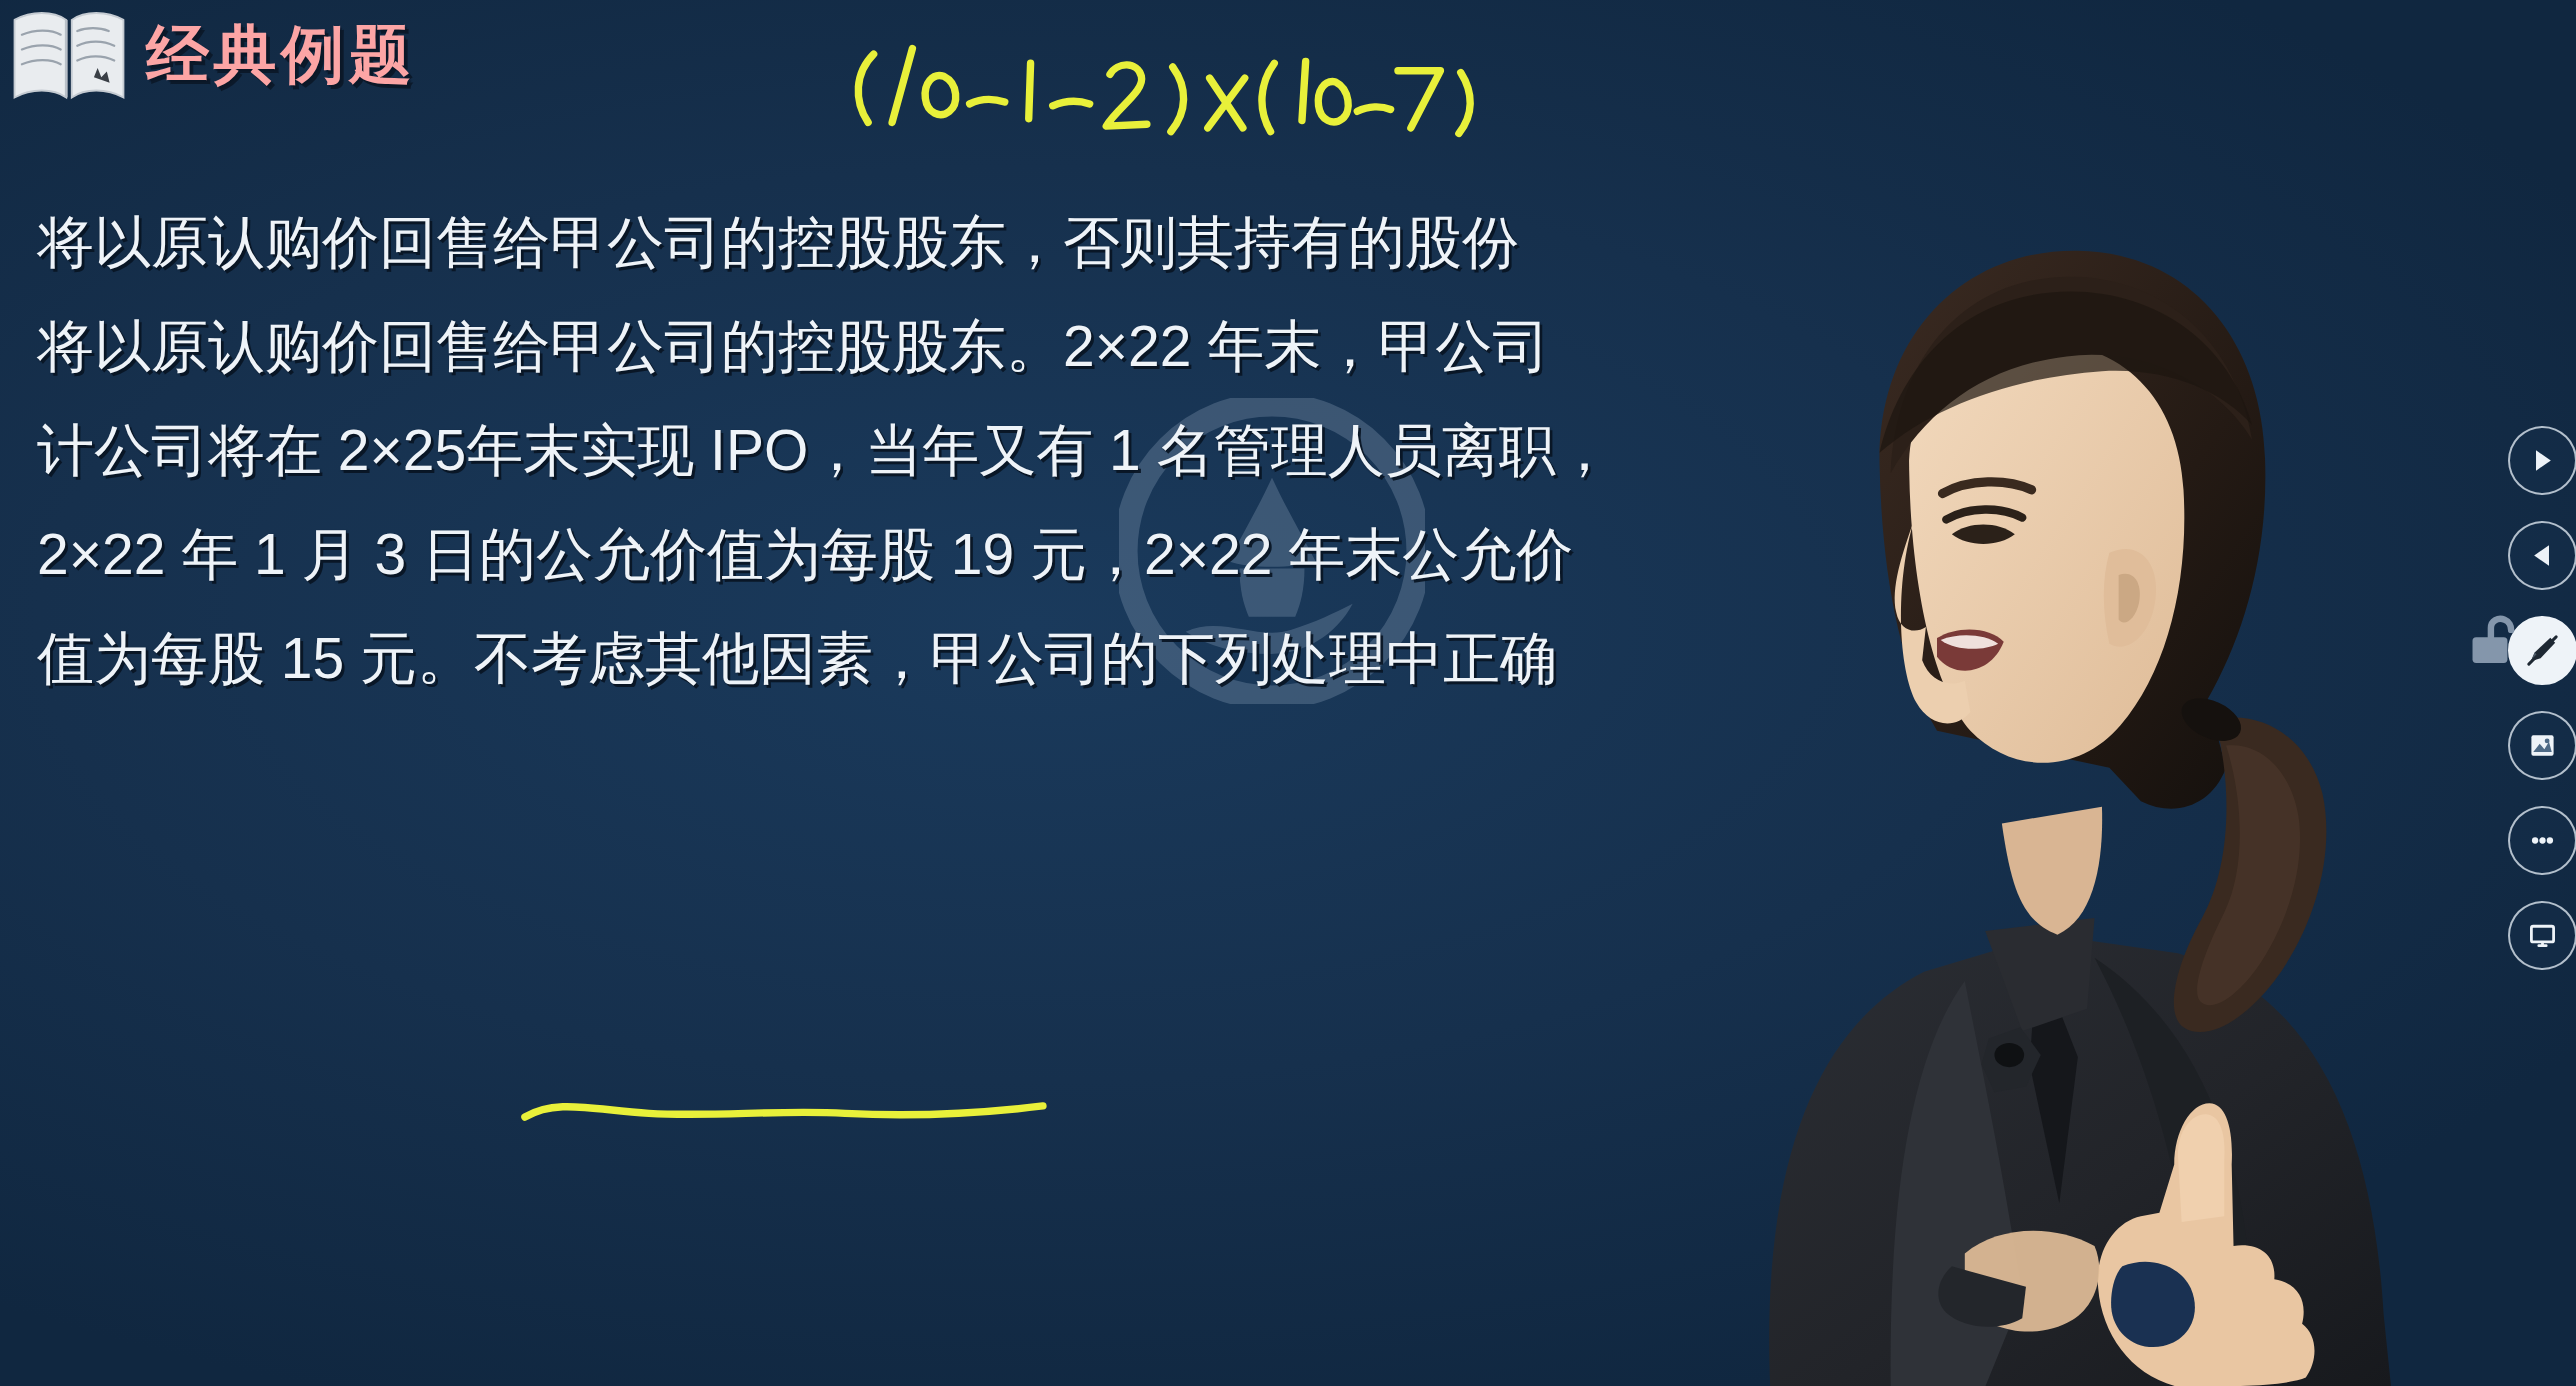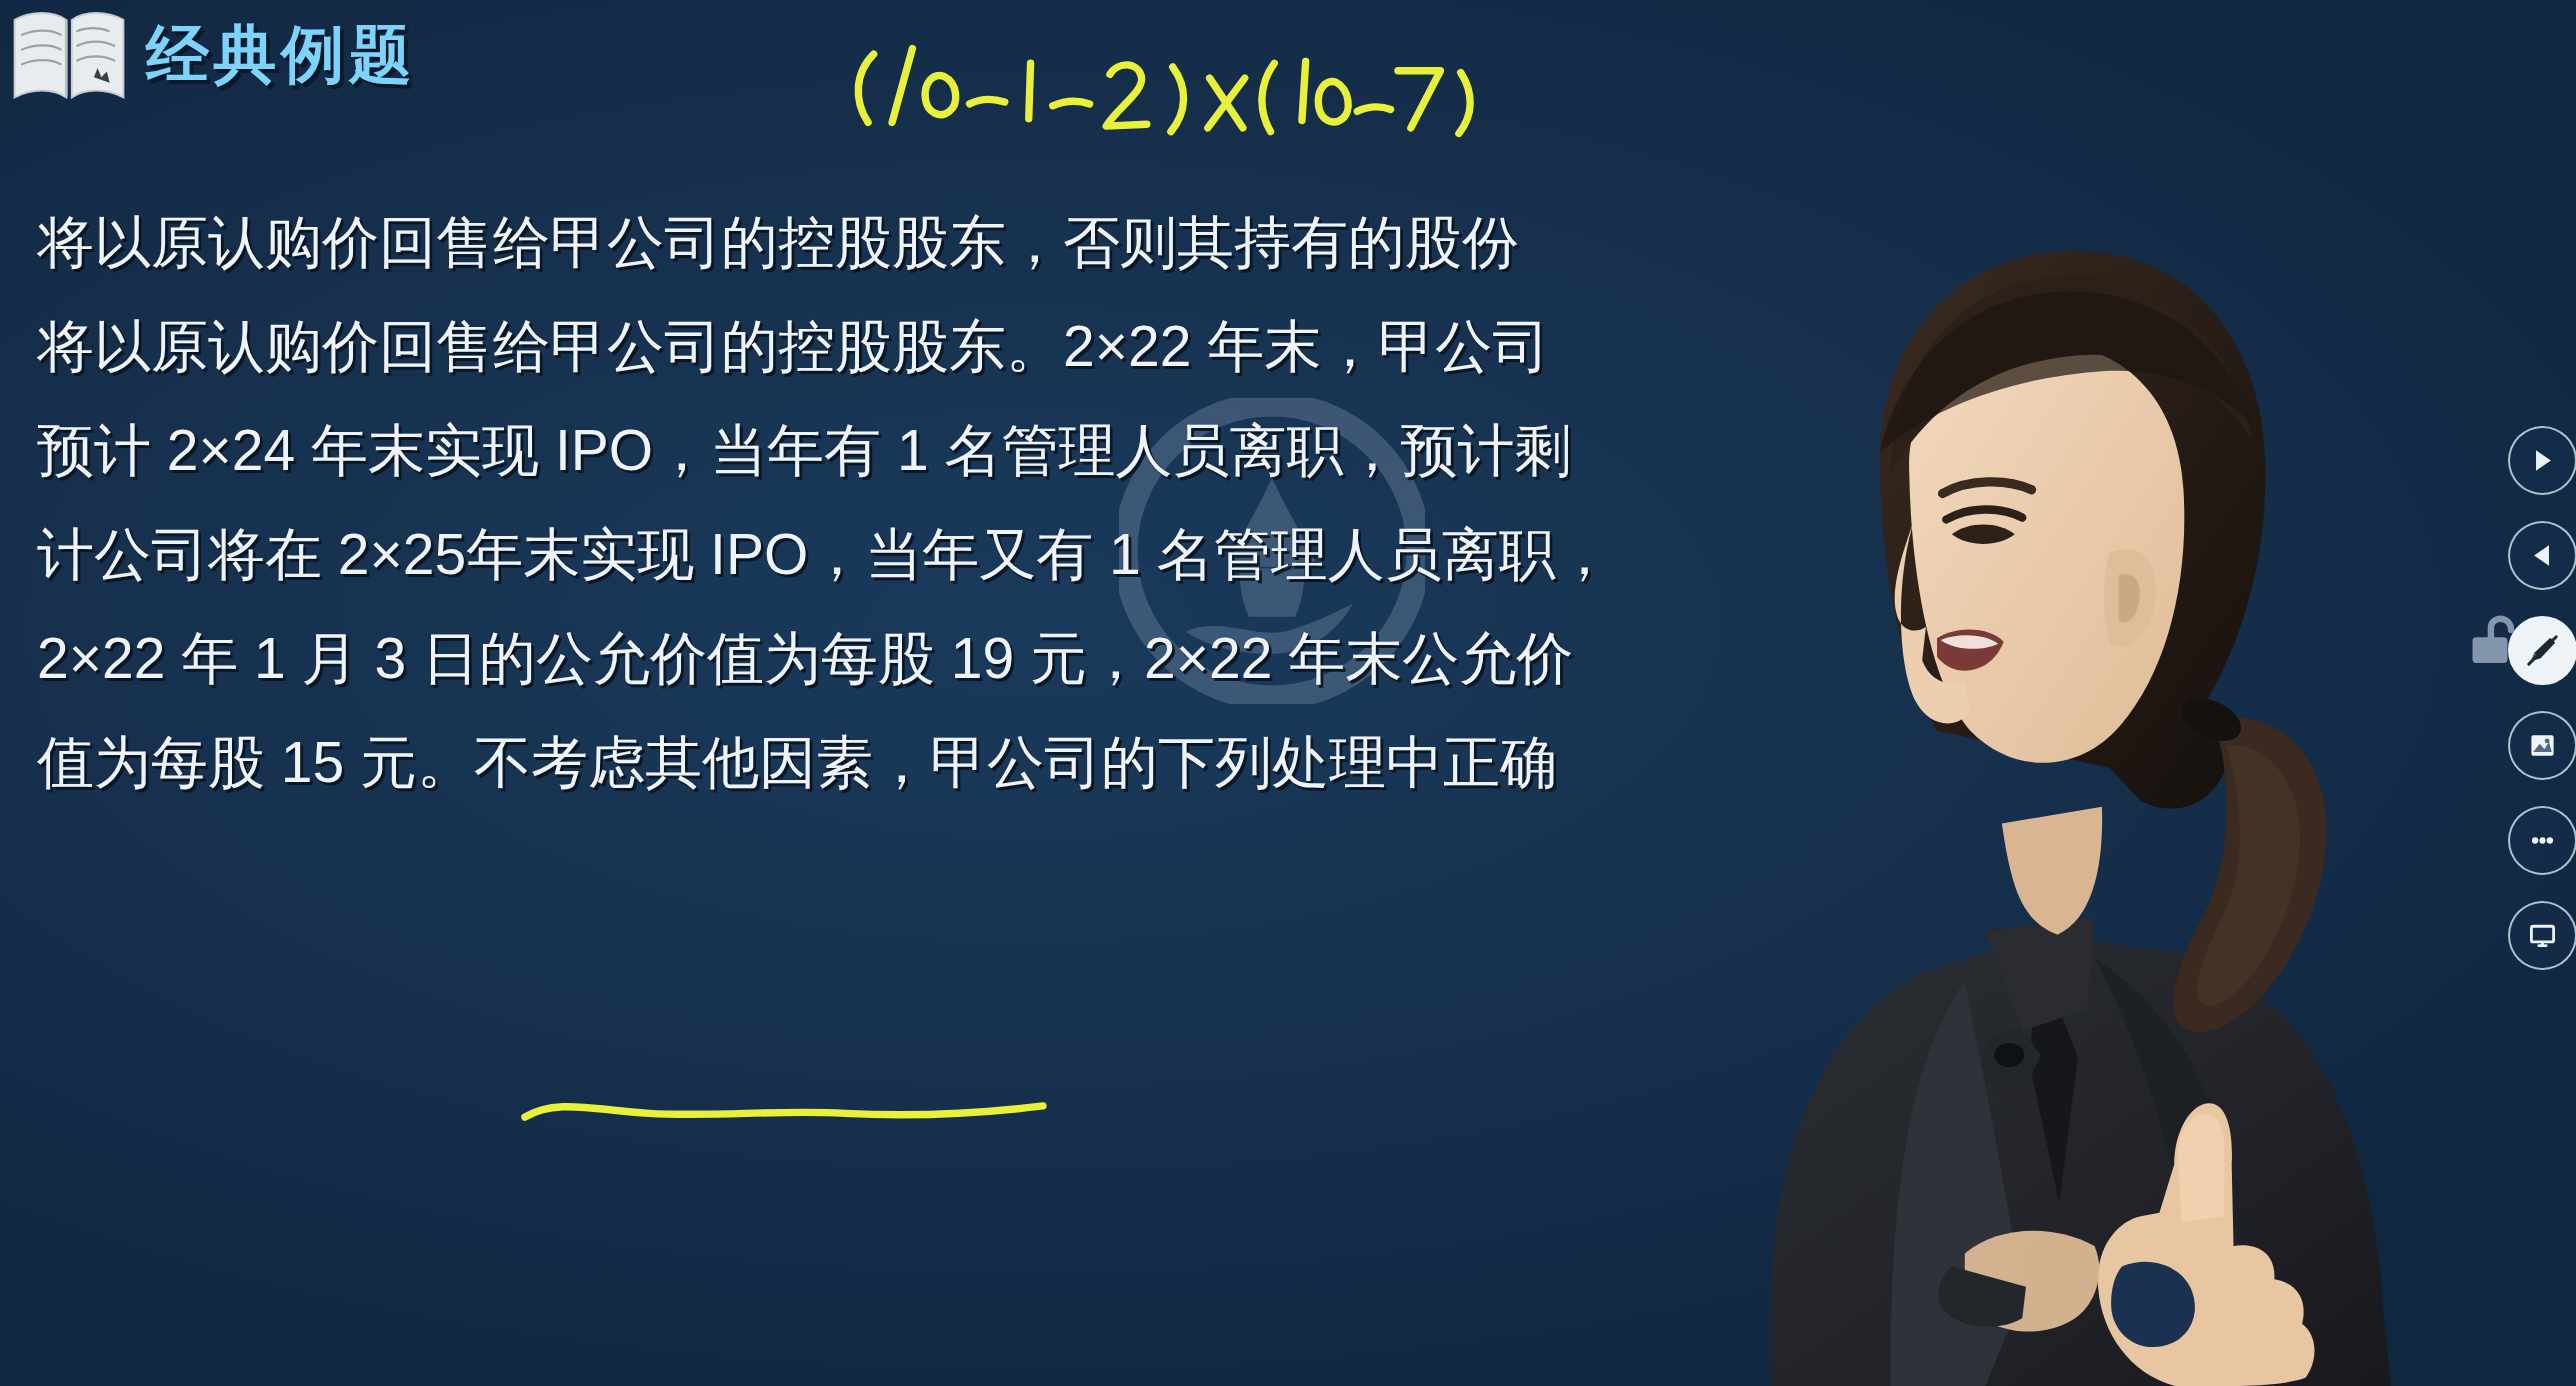--- a/index.html
+++ b/index.html
@@ -46,21 +46,21 @@
   }
   .book-icon {
     width: 120px;
     height: 100px;
     margin-right: 16.7px;
     flex: none;
   }
   .header-title {
     font-size: 63px;
     font-weight: bold;
-    color: #7dd3fc;
+    color: #fca5a5;
     letter-spacing: 4.6px;
     text-shadow:
       3.7px 3.7px 0 rgba(10,22,38,0.85),
       1.9px 1.9px 0.9px rgba(10,22,38,0.6);
     white-space: nowrap;
   }
 
   
   .body-text {
     position: absolute;
@@ -175,21 +175,20 @@
         </g>
         <path d="M92 78 l4 -10 4 10 6 -6 3 12 z" fill="#3a3f46"></path>
       </svg>
     </div>
     <div class="header-title">经典例题</div>
   </div>
 
   <div class="body-text">
     <span class="line">将以原认购价回售给甲公司的控股股东，否则其持有的股份</span>
     <span class="line">将以原认购价回售给甲公司的控股股东。2×22 年末，甲公司</span>
-    <span class="line">预计 2×24 年末实现 IPO，当年有 1 名管理人员离职，预计剩</span>
     <span class="line">计公司将在 2×25年末实现 IPO，当年又有 1 名管理人员离职，</span>
     <span class="line">2×22 年 1 月 3 日的公允价值为每股 19 元，2×22 年末公允价</span>
     <span class="line">值为每股 15 元。不考虑其他因素，甲公司的下列处理中正确</span>
   </div>
 
   <div class="presenter">
     <svg viewBox="0 0 900 1368" width="834" height="1268" aria-hidden="true">
       <defs>
         <linearGradient id="suitG" x1="0" y1="0" x2="1" y2="1">
           <stop offset="0%" stop-color="#2b2e34"></stop>

